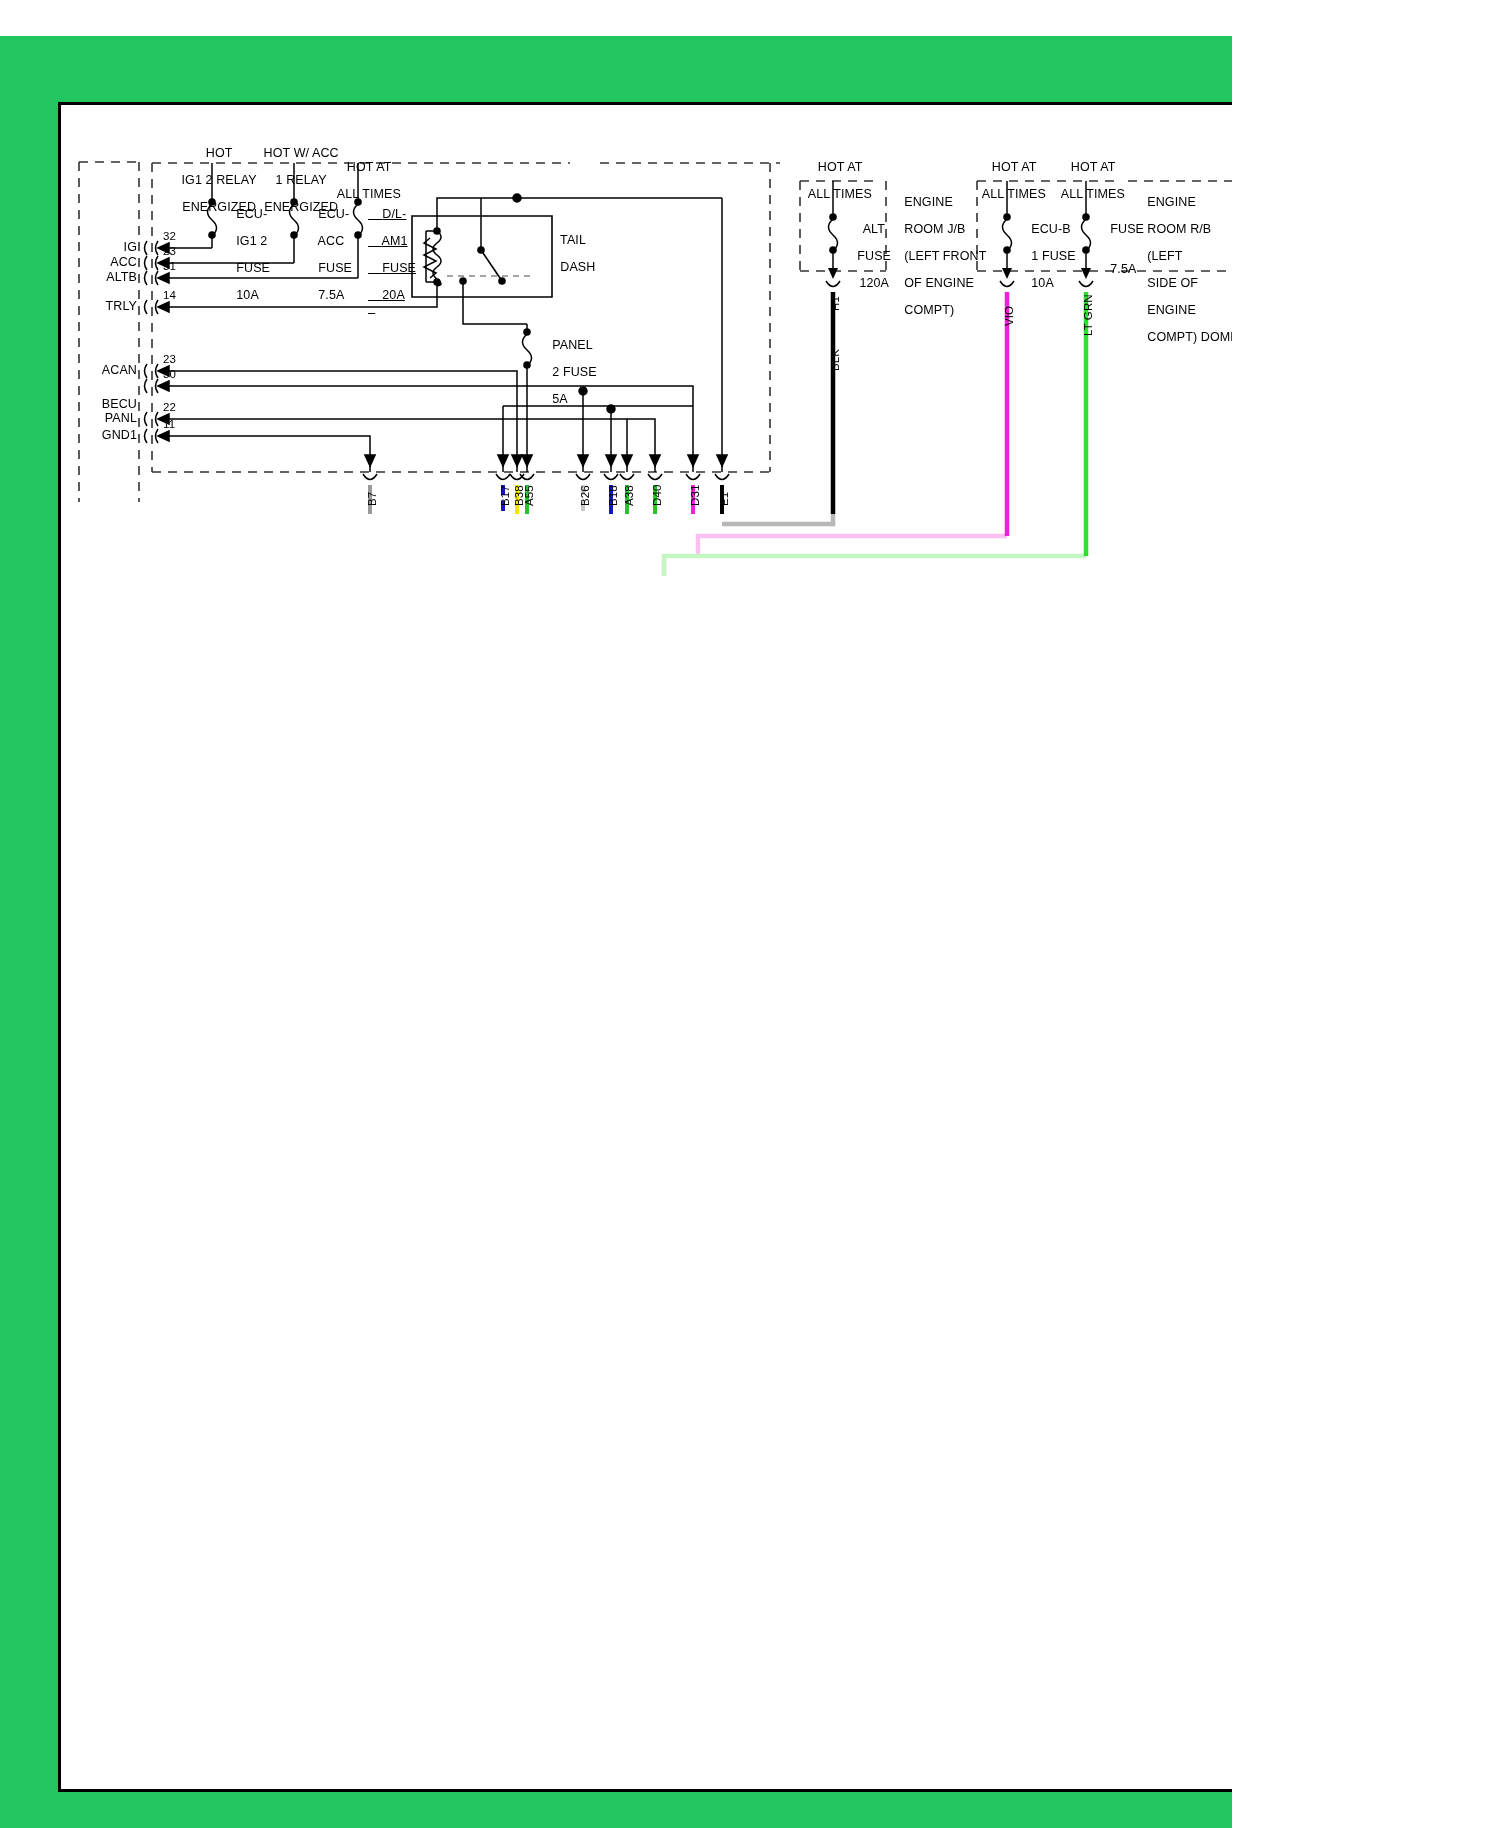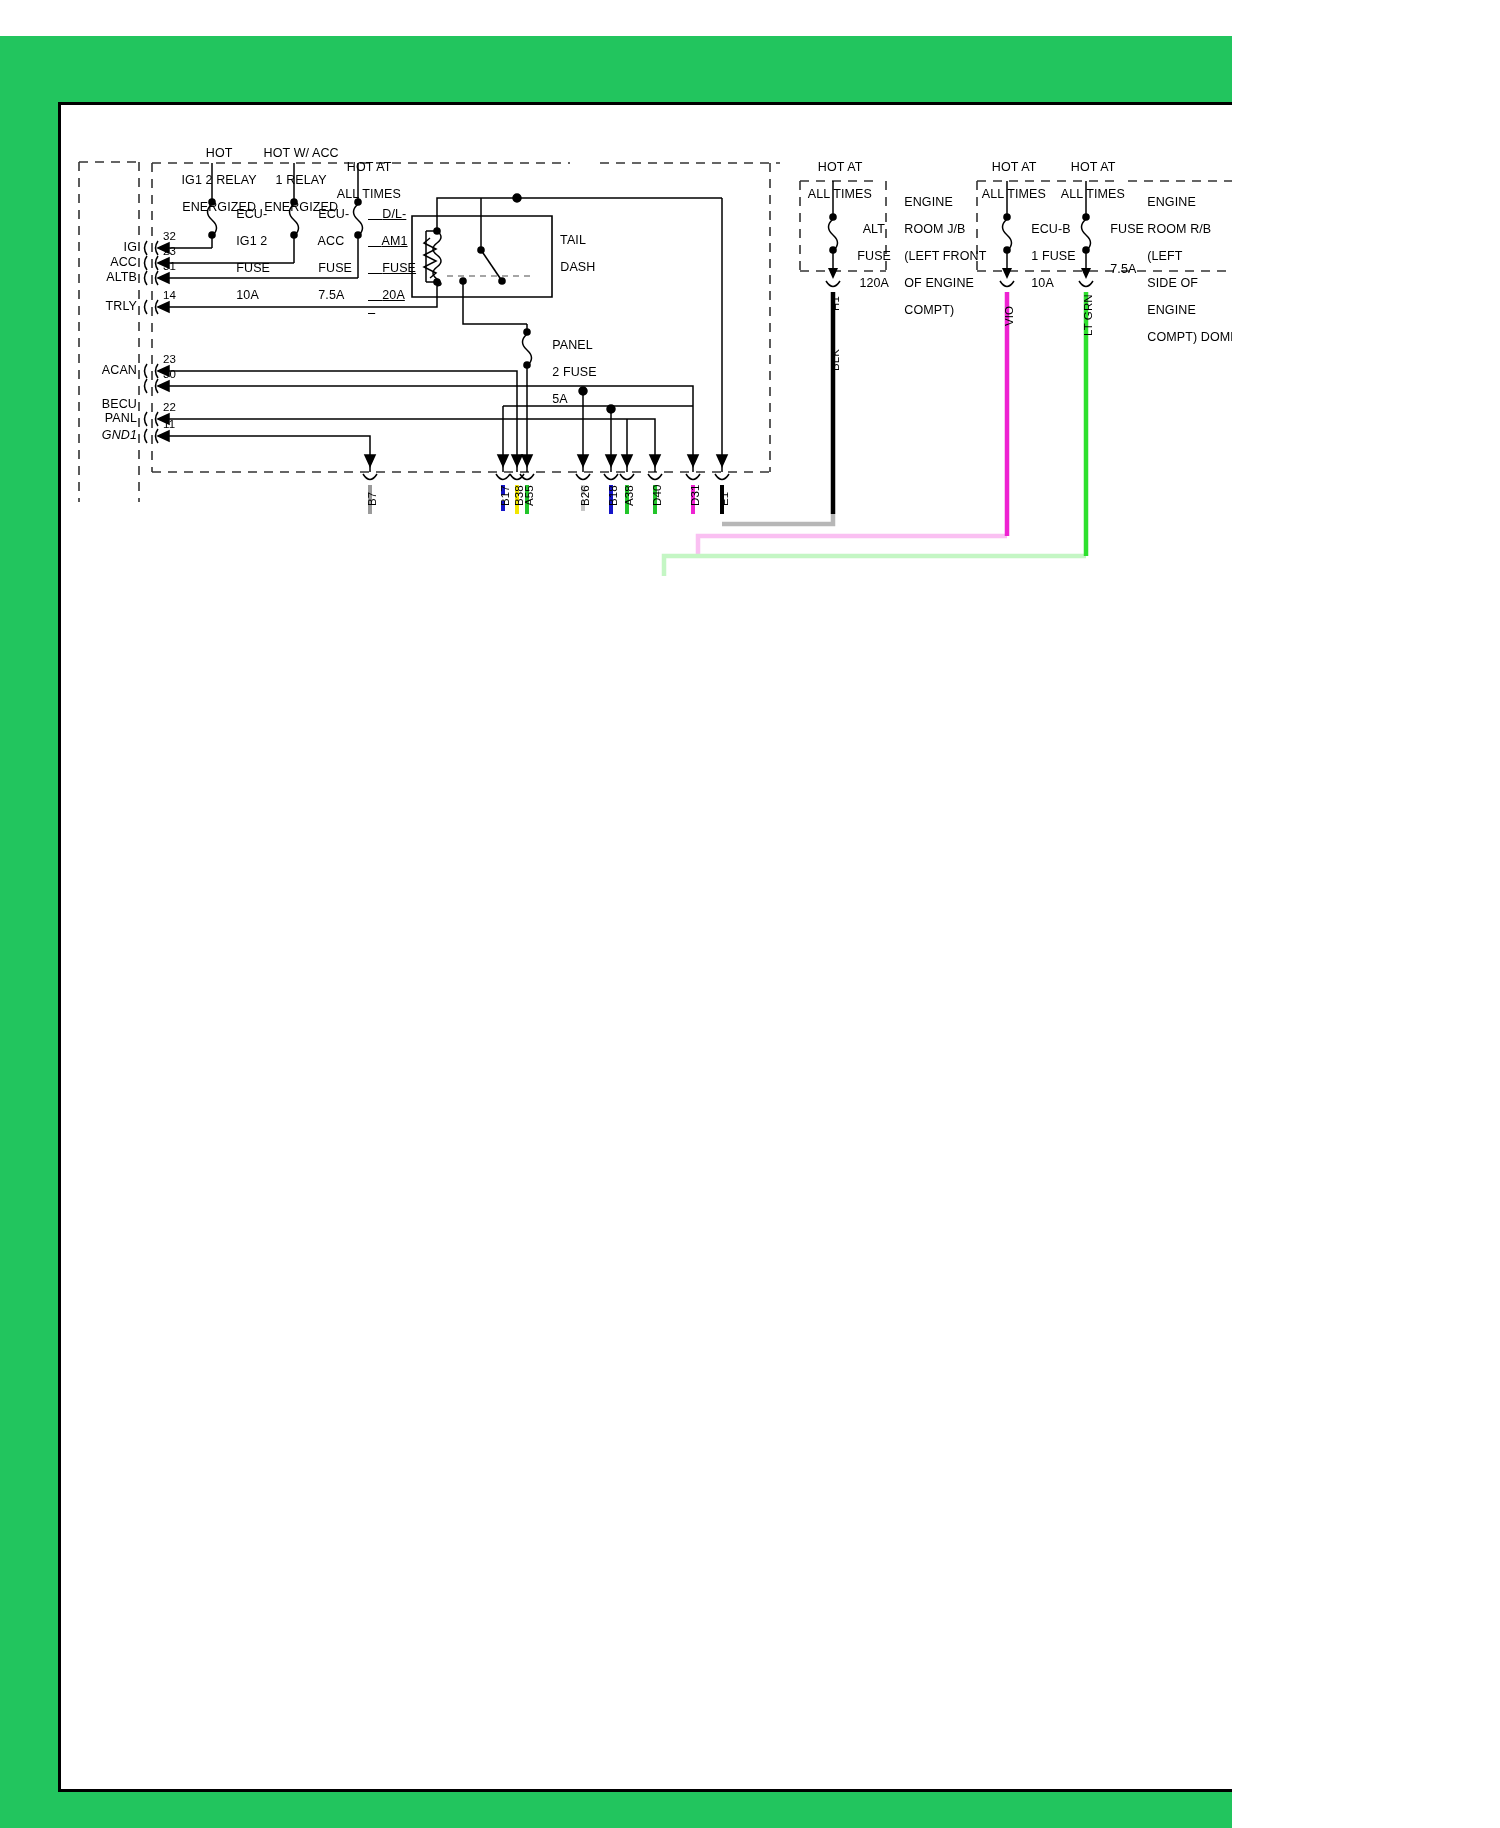--- a/index.html
+++ b/index.html
@@ -444,21 +444,21 @@
     <span>COMPT) DOME</span>
   </div>
 
   <div class="t r" style="left:137px;top:205px;">IG</div>
   <div class="t r" style="left:137px;top:220px;">ACC</div>
   <div class="t r" style="left:137px;top:235px;">ALTB</div>
   <div class="t r" style="left:137px;top:264px;">TRLY</div>
   <div class="t r" style="left:137px;top:328px;">ACAN</div>
   <div class="t r" style="left:137px;top:362px;">BECU</div>
   <div class="t r" style="left:137px;top:376px;">PANL</div>
-  <div class="t r" style="left:137px;top:393px;font-style:italic;">GND1</div>
+  <div class="t r" style="left:137px;top:393px;">GND1</div>
 
   <div class="t sm" style="left:163px;top:194px;">32</div>
   <div class="t sm" style="left:163px;top:209px;">23</div>
   <div class="t sm" style="left:163px;top:224px;">31</div>
   <div class="t sm" style="left:163px;top:253px;">14</div>
   <div class="t sm" style="left:163px;top:317px;">23</div>
   <div class="t sm" style="left:163px;top:332px;">30</div>
   <div class="t sm" style="left:163px;top:365px;">22</div>
   <div class="t sm" style="left:163px;top:382px;">11</div>
 

